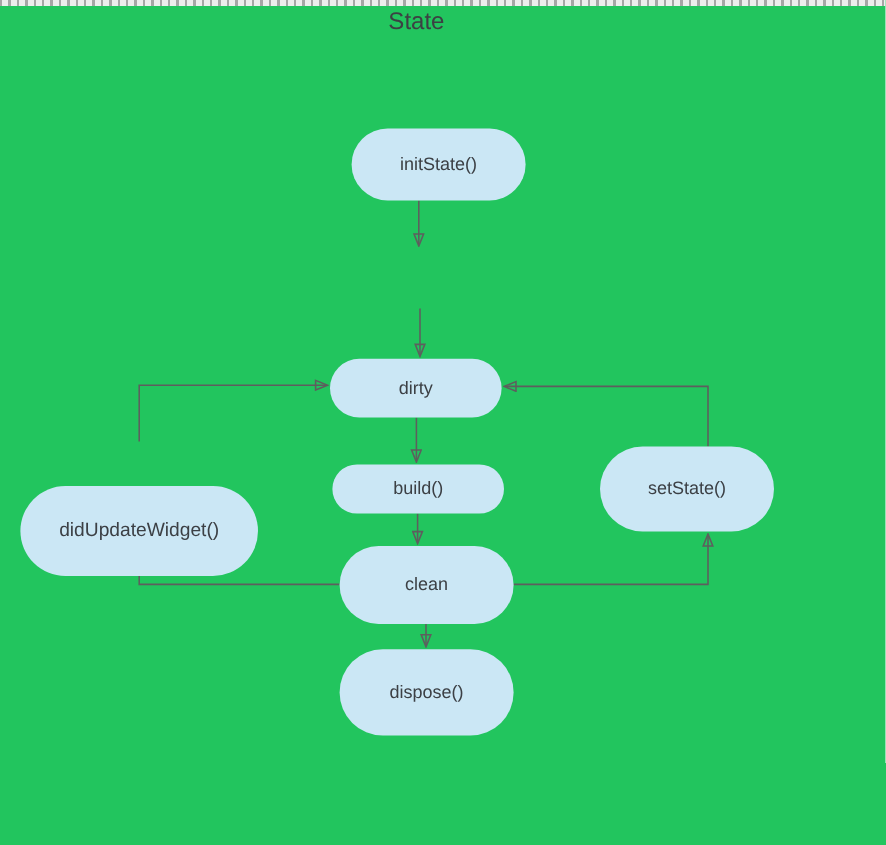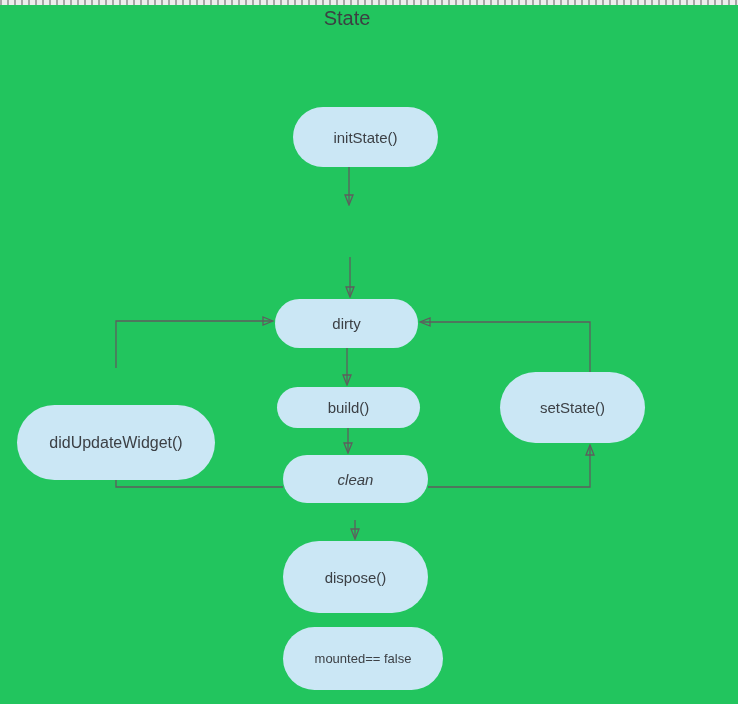--- a/index.html
+++ b/index.html
@@ -77,23 +77,22 @@
   </svg>
 
 
   <div class="node" style="left:293px; top:107px; width:145px; height:60px;">initState()</div>
 
 
   <div class="node" style="left:275px; top:299px; width:143px; height:49px;">dirty</div>
 
   <div class="node" style="left:277px; top:387px; width:143px; height:41px;text-align:right;">build()</div>
 
-  <div class="node" style="left:283px; top:455px; width:145px; height:48px;font-style:italic;">clean</div>
+  <div class="node" style="left:283px; top:455px; width:145px; height:65px;">clean</div>
 
   <div class="node" style="left:283px; top:541px; width:145px; height:72px;">dispose()</div>
 
-  <div class="node small" style="left:283px; top:627px; width:160px; height:63px;">mounted== false</div>
 
   <div class="node" style="left:17px; top:368px; width:198px; height:75px; font-size:16px;margin-top:37px;">didUpdateWidget()</div>
 
   <div class="node" style="left:500px; top:372px; width:145px; height:71px;">setState()</div>
 
 </div>
 
 </body></html>

